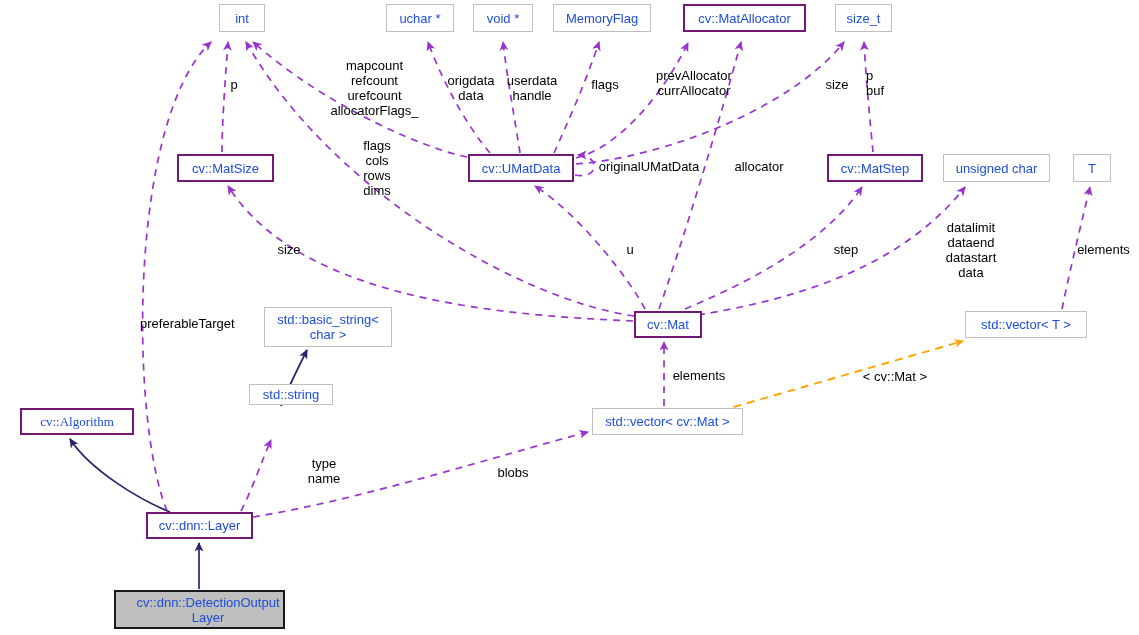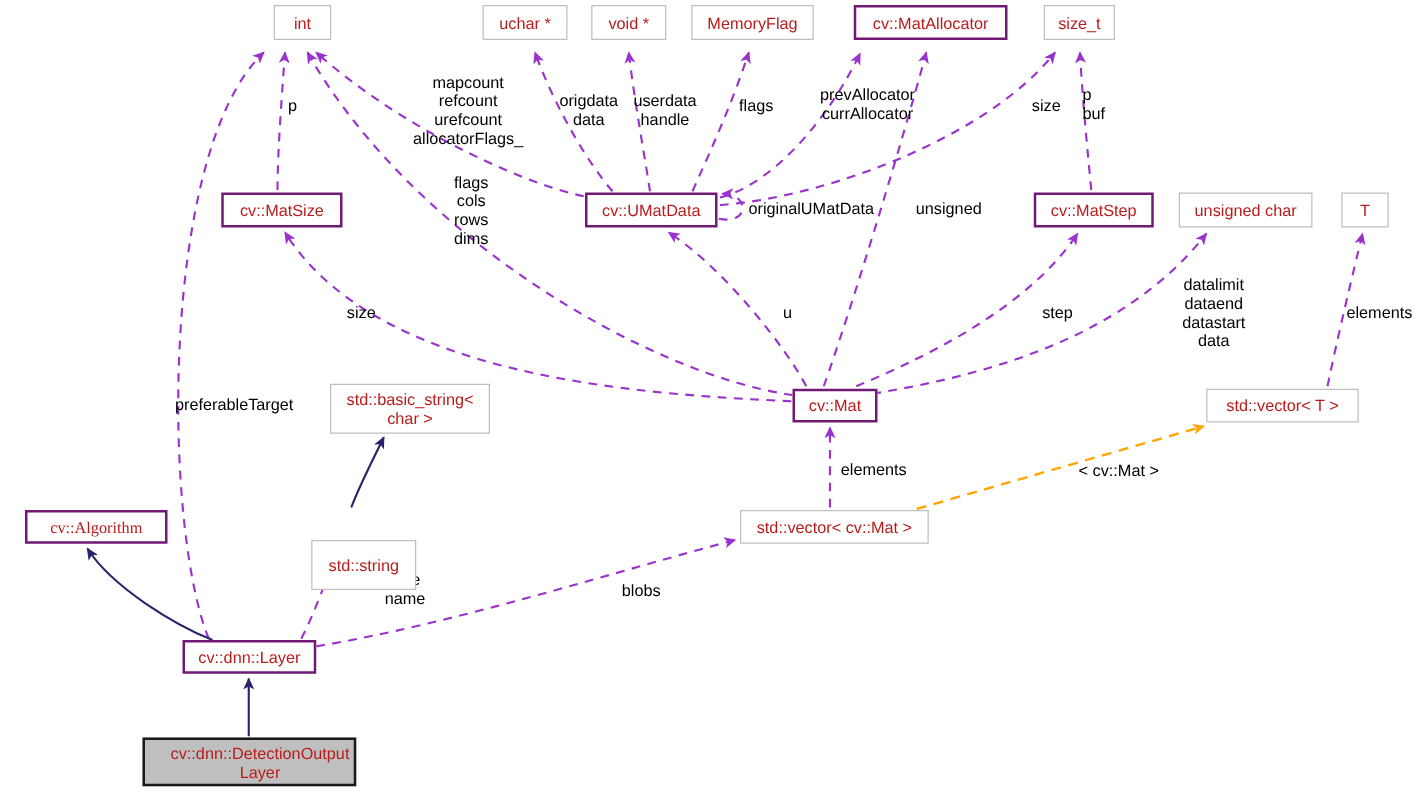--- a/index.html
+++ b/index.html
@@ -23,21 +23,21 @@
   }
   .node {
     position: absolute;
     box-sizing: border-box;
     display: flex;
     align-items: center;
     justify-content: center;
     text-align: center;
     font-size: 13px;
     line-height: 15px;
-    color: #b91c1c;
+    color: #1d4ed8;
     background: #ffffff;
     border: 1px solid #bfbfbf;
     white-space: pre;
     z-index: 5;
   }
   .node.strong {
     border: 2px solid #701a75;
   }
   .node.highlight {
     background: #bfbfbf;
@@ -141,21 +141,21 @@
   <div class="node strong" style="left: 177px; top: 154px; width: 97px; height: 28px;">cv::MatSize</div>
   <div class="node strong" style="left: 468px; top: 154px; width: 106px; height: 28px; text-align: right;">cv::UMatData</div>
   <div class="node strong" style="left: 827px; top: 154px; width: 96px; height: 28px;">cv::MatStep</div>
   <div class="node" style="left: 943px; top: 154px; width: 107px; height: 28px;">unsigned char</div>
   <div class="node" style="left: 1073px; top: 154px; width: 38px; height: 28px;">T</div>
   <div class="node" style="left: 264px; top: 307px; width: 128px; height: 40px;">std::basic_string&lt;
 char &gt;</div>
   <div class="node strong" style="left: 634px; top: 311px; width: 68px; height: 27px;">cv::Mat</div>
   <div class="node" style="left: 965px; top: 311px; width: 122px; height: 27px;">std::vector&lt; T &gt;</div>
   <div class="node strong" style="left: 20px; top: 408px; width: 114px; height: 27px; font-family: Liberation Serif, serif;">cv::Algorithm</div>
-  <div class="node" style="left: 249px; top: 432px; width: 84px; height: 40px;">std::string</div>
+  <div class="node" style="left: 249px; top: 384px; width: 84px; height: 21px;">std::string</div>
   <div class="node" style="left: 592px; top: 408px; width: 151px; height: 27px;">std::vector&lt; cv::Mat &gt;</div>
   <div class="node strong" style="left: 146px; top: 512px; width: 107px; height: 27px;">cv::dnn::Layer</div>
   <div class="node highlight" style="left: 114px; top: 590px; width: 171px; height: 39px; padding-left: 17px;">cv::dnn::DetectionOutput
 Layer</div>
 
   <div class="edge-label" style="left: 322px; top: 58px; width: 105px;">mapcount
 refcount
 urefcount
 allocatorFlags_</div>
   <div class="edge-label" style="left: 443px; top: 73px; width: 56px;">origdata
@@ -167,21 +167,21 @@
 currAllocator</div>
   <div class="edge-label" style="left: 822px; top: 77px; width: 30px;">size</div>
   <div class="edge-label la-left" style="left: 866px; top: 68px; width: 24px;">p
 buf</div>
   <div class="edge-label" style="left: 227px; top: 77px; width: 14px;">p</div>
   <div class="edge-label" style="left: 358px; top: 138px; width: 38px;">flags
 cols
 rows
 dims</div>
   <div class="edge-label" style="left: 590px; top: 159px; width: 118px;">originalUMatData</div>
-  <div class="edge-label" style="left: 729px; top: 159px; width: 60px;">unsigned</div>
+  <div class="edge-label" style="left: 729px; top: 159px; width: 60px;">allocator</div>
   <div class="edge-label" style="left: 273px; top: 242px; width: 32px;">size</div>
   <div class="edge-label" style="left: 623px; top: 242px; width: 14px;">u</div>
   <div class="edge-label" style="left: 830px; top: 242px; width: 32px;">step</div>
   <div class="edge-label" style="left: 939px; top: 220px; width: 64px;">datalimit
 dataend
 datastart
 data</div>
   <div class="edge-label" style="left: 1072px; top: 242px; width: 63px;">elements</div>
   <div class="edge-label la-left" style="left: 140px; top: 316px; width: 110px;">preferableTarget</div>
   <div class="edge-label" style="left: 668px; top: 368px; width: 62px;">elements</div>

